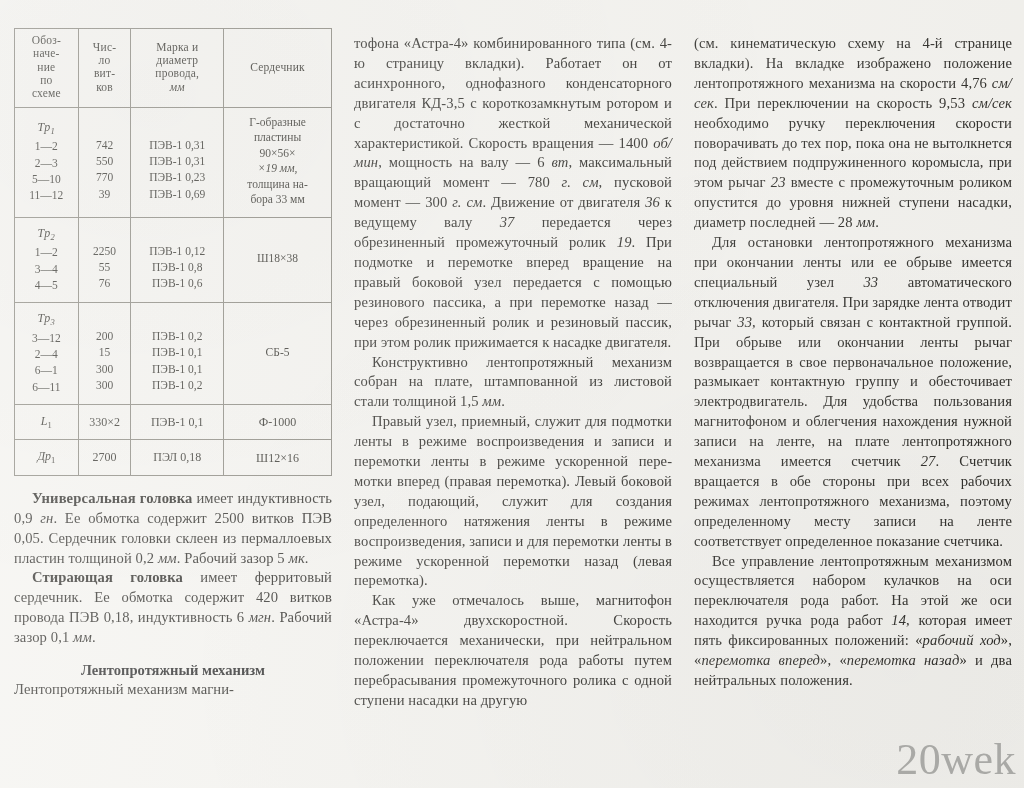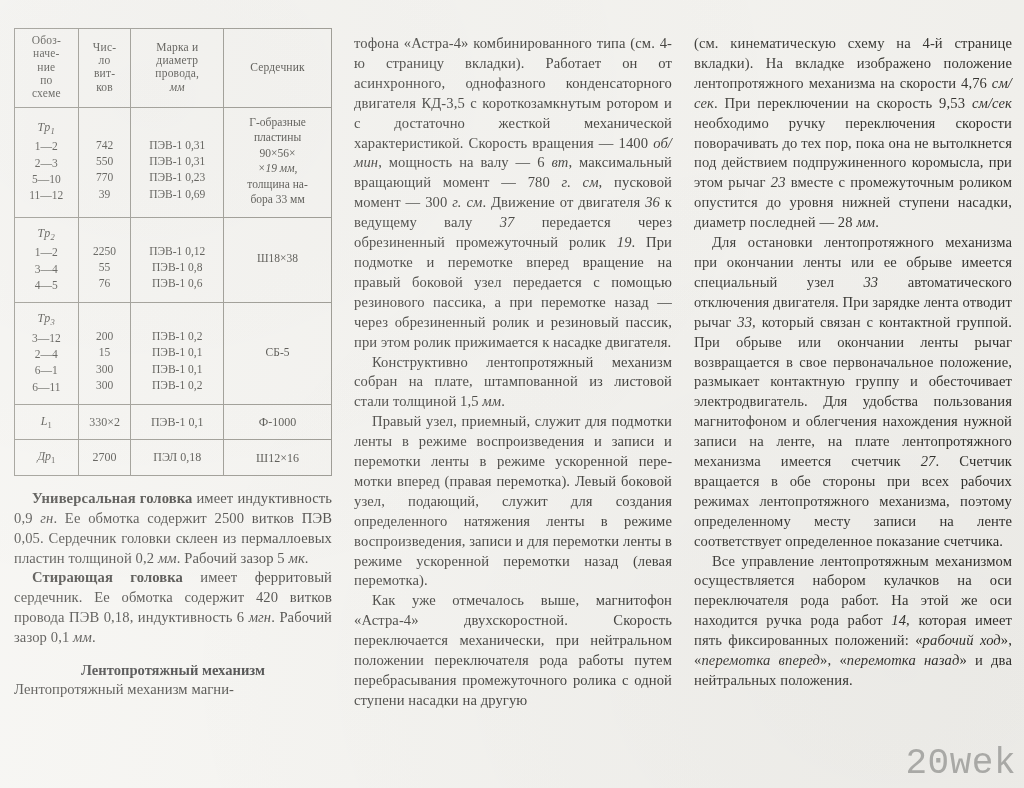--- a/index.html
+++ b/index.html
@@ -117,22 +117,22 @@
     margin: 13px 0 0 0;
     line-height: 1.3;
   }
   .after-table { margin-top: 13px; }
 
   
   .watermark {
     position: absolute;
     right: 8px;
     bottom: 6px;
-    font-family: Liberation Mono, monospace;
-    font-size: 36px;
+    font-family: Liberation Serif, serif;
+    font-size: 44px;
     color: #a9a9a6;
     letter-spacing: 0.5px;
     z-index: 6;
     line-height: 1;
     user-select: none;
   }
 </style>
 </head>
 <body>
 

